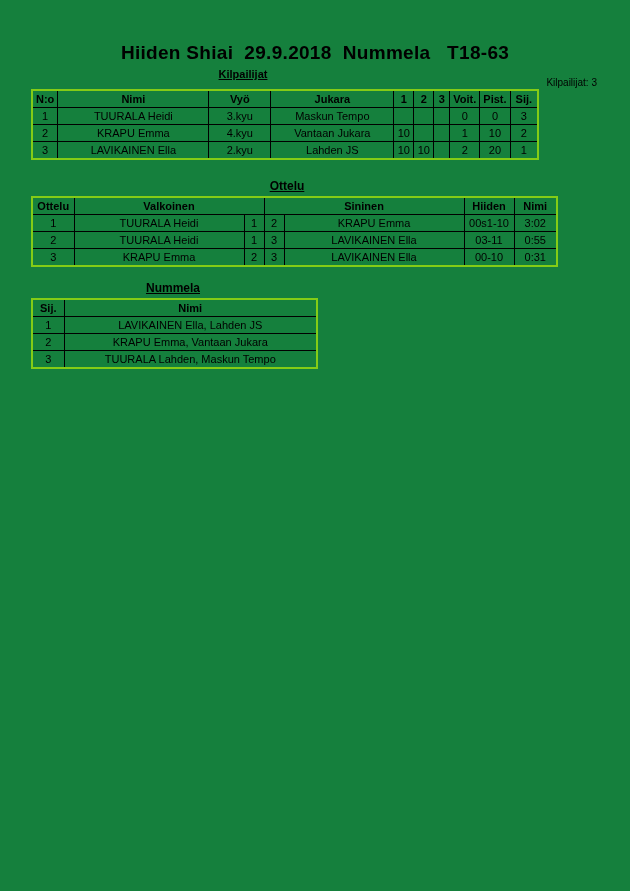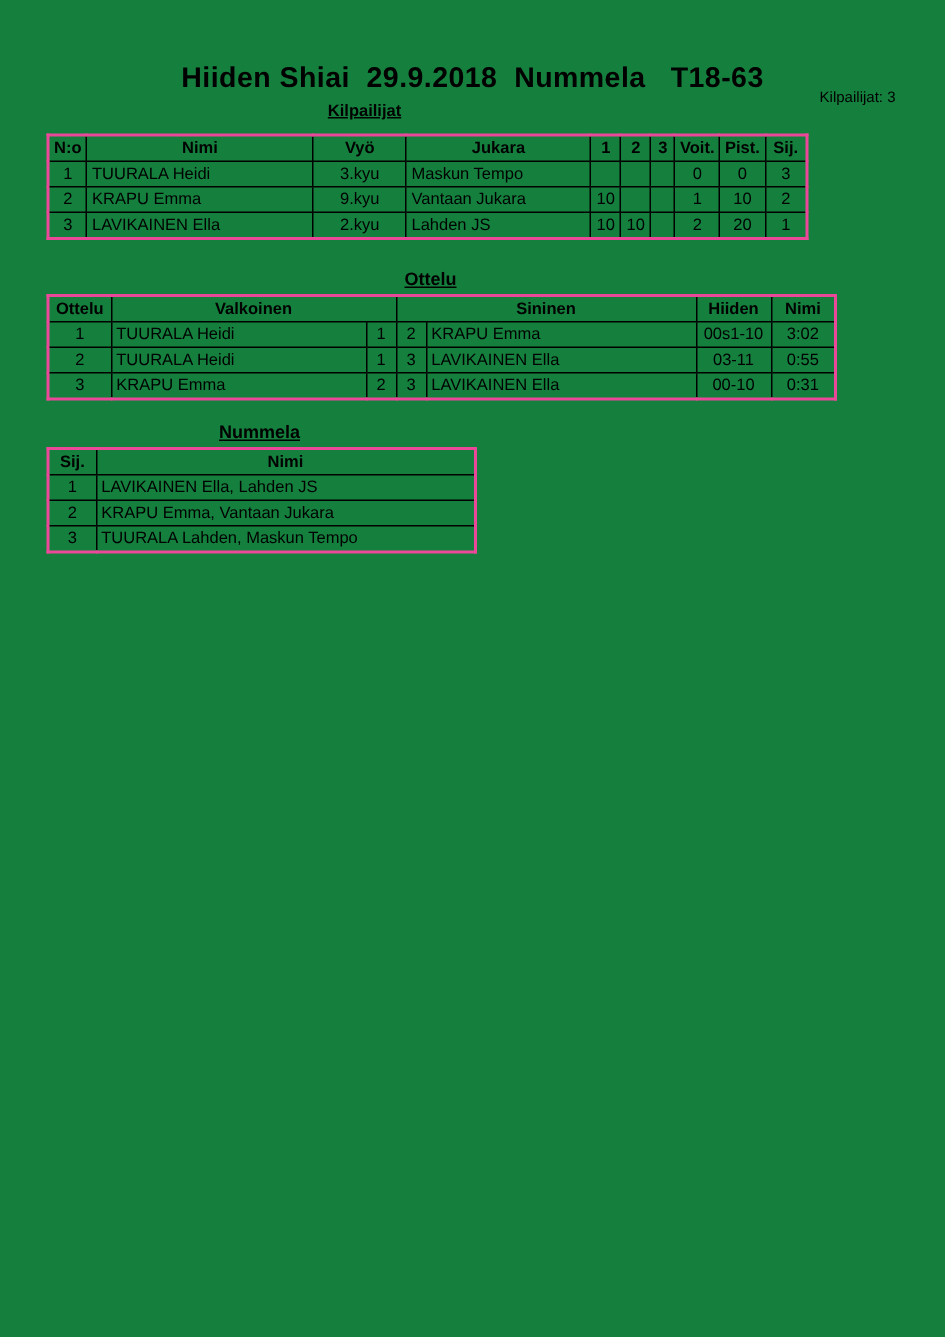--- a/index.html
+++ b/index.html
@@ -6,38 +6,38 @@
   .page {
     position:relative; width:630px; height:891px; background:#15803d;
     font-family:"Liberation Sans","DejaVu Sans",sans-serif; color:#000;
     overflow:hidden;
   }
   .title {
     position:absolute; top:42px; left:0; right:0; text-align:center;
     font-weight:bold; font-size:19px; white-space:pre; letter-spacing:0.3px;
   }
   .count {
-    position:absolute; top:60px; right:33px; font-size:10px;
+    position:absolute; top:77px; right:33px; font-size:10px;
   }
   .sec { position:absolute; font-weight:bold; text-align:center;text-decoration:underline; }
   #lbl-kilpailijat { top:68px;  left:0; width:486px; font-size:11px; }
   #lbl-ottelut     { top:179px; left:0; width:574px; font-size:12px; }
   #lbl-tulokset    { top:281px; left:0; width:346px; font-size:12px; }
 
   table {
     position:absolute; border-collapse:collapse; table-layout:fixed;
-    font-size:11px; border:2px solid #ec4899;
+    font-size:11px; border:2px solid #84cc16;
   }
   th, td {
     border:1px solid #000; padding:0 3px; height:16px;
     overflow:hidden; white-space:nowrap; line-height:16px;
   }
   th { font-weight:bold; text-align:center; }
   td.c { text-align:center; }
-  td.l { text-align:left; }
+  td.l { text-align:center; }
 
   #t-kilpailijat { top:89px;  left:31px; }
   #t-ottelut     { top:196px; left:31px; }
   #t-tulokset    { top:298px; left:31px; }
 </style>
 </head>
 <body>
 
 <div class="page">
 
@@ -82,21 +82,21 @@
         <td class="c"></td>
         <td class="c"></td>
         <td class="c"></td>
         <td class="c">0</td>
         <td class="c">0</td>
         <td class="c">3</td>
       </tr>
       <tr>
         <td class="c">2</td>
         <td class="l">KRAPU Emma</td>
-        <td class="c">9.kyu</td>
+        <td class="c">4.kyu</td>
         <td class="l">Vantaan Jukara</td>
         <td class="c">10</td>
         <td class="c"></td>
         <td class="c"></td>
         <td class="c">1</td>
         <td class="c">10</td>
         <td class="c">2</td>
       </tr>
       <tr>
         <td class="c">3</td>

